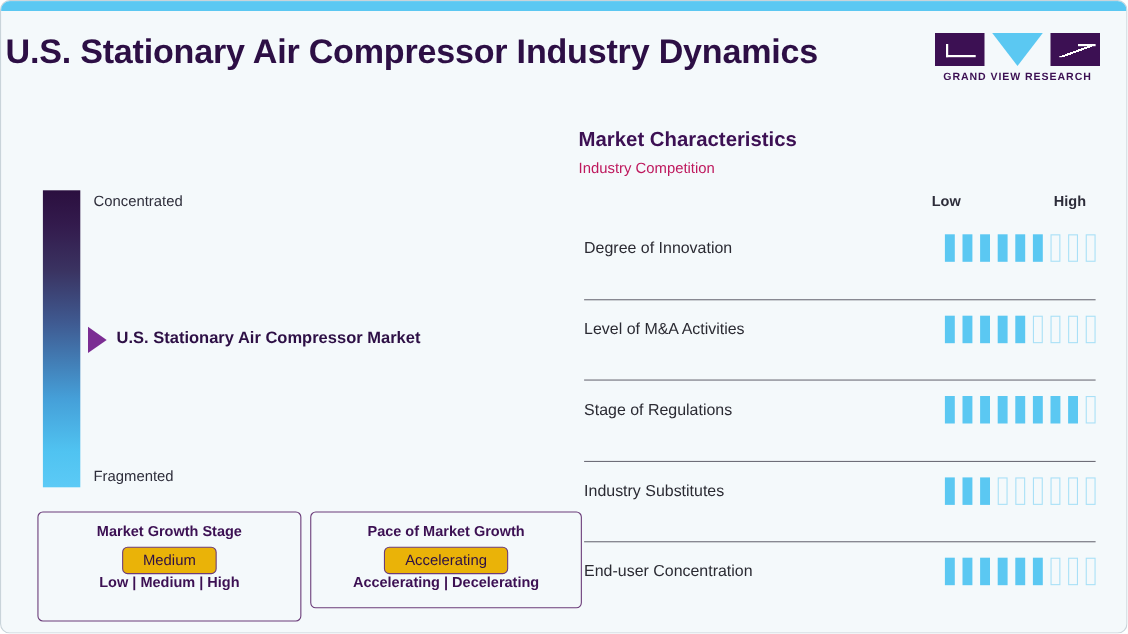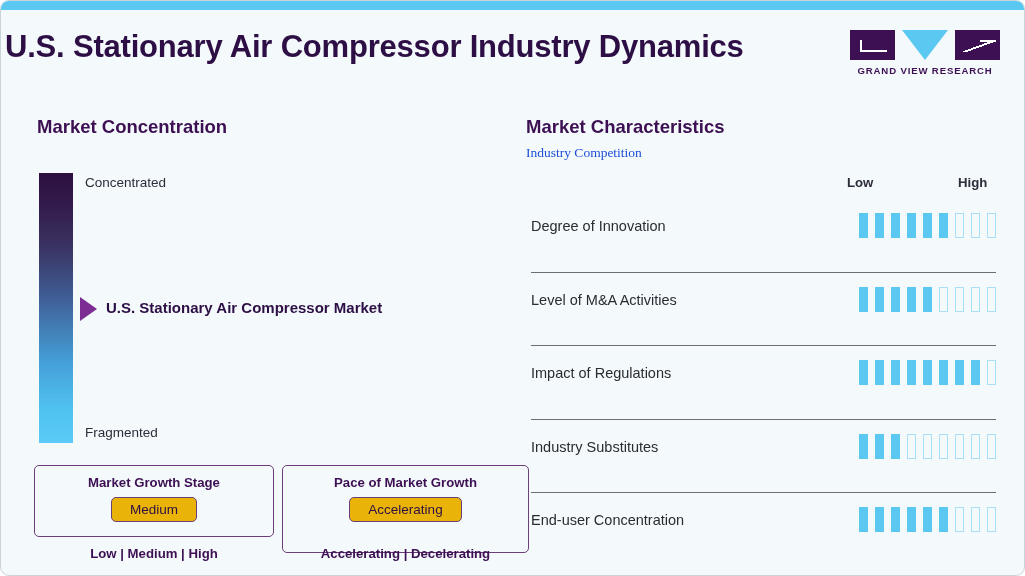--- a/index.html
+++ b/index.html
@@ -115,23 +115,22 @@
   .section-title {
     position: absolute;
     font-size: 18.5px;
     font-weight: bold;
     color: #3c1053;
     white-space: nowrap;
   }
   .section-sub {
     position: absolute;
     font-size: 13.5px;
-    color: #1d4ed8;
-    white-space: nowrap;
-    font-family: Liberation Serif, serif;
+    color: #be185d;
+    white-space: nowrap;
   }
 
   
   #left-title { left: 36px; top: 115px; }
 
   .grad-bar {
     position: absolute;
     left: 38px;
     top: 172px;
     width: 34px;
@@ -177,21 +176,21 @@
   
   .info-card {
     position: absolute;
     box-sizing: border-box;
     border: 1.4px solid #6b3d7a;
     border-radius: 5px;
     background: #f4f9fb;
     text-align: center;
     padding-top: 9px;
   }
-  #card-growth-stage { left: 33px;  top: 464px; width: 240px; height: 72px; }
+  #card-growth-stage { left: 33px;  top: 464px; width: 240px; height: 100px; }
   #card-growth-pace  { left: 281px; top: 464px; width: 247px; height: 88px; }
 
   .info-card-title {
     font-size: 13.2px;
     font-weight: bold;
     color: #3c1053;
     white-space: nowrap;
   }
   .info-card-value {
     display: inline-block;
@@ -199,21 +198,21 @@
     padding: 4px 18px;
     border: 1.3px solid #6b3d7a;
     border-radius: 5px;
     background: #eab308;
     font-size: 13.5px;
     font-weight: normal;
     color: #2d0f45;
     white-space: nowrap;
   }
   .info-card-scale {
-    margin-top: 24px;
+    margin-top: 0;
     font-size: 13.2px;
     font-weight: bold;
     color: #3c1053;
     white-space: nowrap;
   }
 
   
   #right-title { left: 525px; top: 115px; }
   #right-sub   { left: 525px; top: 144px; }
 
@@ -279,21 +278,20 @@
     <div class="logo">
       <div class="logo-marks">
         <div class="logo-block g"></div>
         <div class="logo-tri"></div>
         <div class="logo-block r"></div>
       </div>
       <div class="logo-text">GRAND VIEW RESEARCH</div>
     </div>
   </div>
 
-  <div class="section-title" id="left-title">Market Concentration</div>
 
   <div class="grad-bar"></div>
 
   <div class="grad-label" id="label-concentrated">Concentrated</div>
 
   <div class="grad-label" id="label-fragmented">Fragmented</div>
 
   <div class="marker-arrow"></div>
 
   <div class="marker-label">U.S. Stationary Air Compressor Market</div>
@@ -341,21 +339,21 @@
           <div class="seg"></div>
           <div class="seg"></div>
           <div class="seg"></div>
           <div class="seg empty"></div>
           <div class="seg empty"></div>
           <div class="seg empty"></div>
           <div class="seg empty"></div>
         </div>
       </div>
       <div class="char-row">
-        <div class="char-label">Impact of Regulations</div>
+        <div class="char-label">Stage of Regulations</div>
         <div class="char-bars">
           <div class="seg"></div>
           <div class="seg"></div>
           <div class="seg"></div>
           <div class="seg"></div>
           <div class="seg"></div>
           <div class="seg"></div>
           <div class="seg"></div>
           <div class="seg"></div>
           <div class="seg empty"></div>

